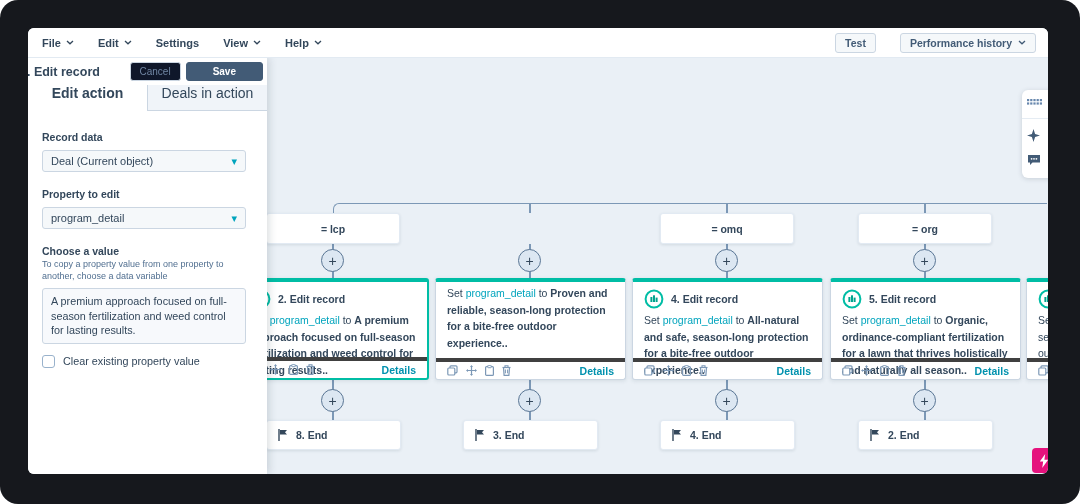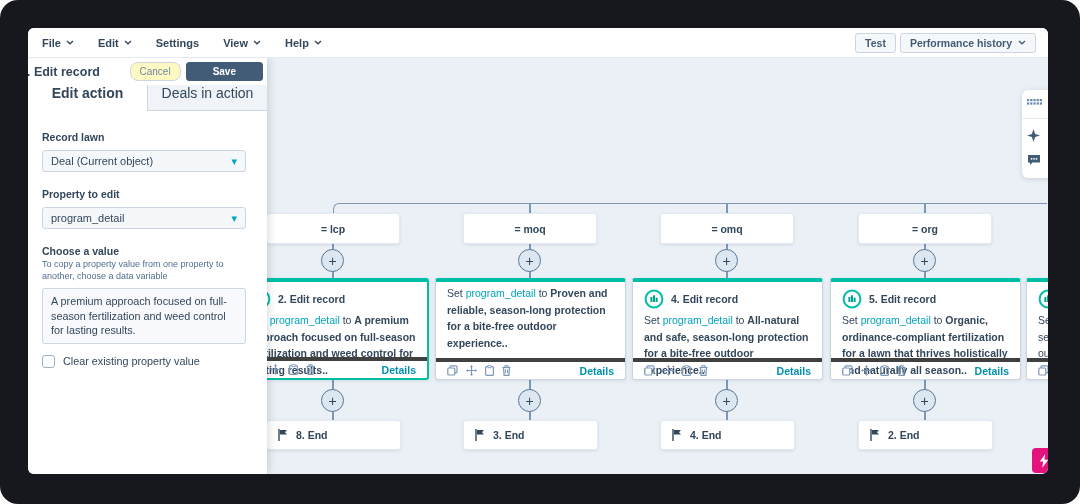--- a/index.html
+++ b/index.html
@@ -3,21 +3,21 @@
 <meta charset="utf-8">
 <style>
   * { margin:0; padding:0; box-sizing:border-box; }
   html,body { width:1080px; height:504px; background:#fff; font-family:"Liberation Sans", sans-serif; }
   .frame { position:absolute; left:0; top:0; width:1080px; height:504px; background:#16181d; border-radius:18px; overflow:hidden; }
   .window { position:absolute; left:28px; top:28px; width:1020px; height:446px; background:#eaf0f6; border-radius:6px; overflow:hidden; }
 
   
   .menubar { position:absolute; left:0; top:0; width:100%; height:30px; background:#fff; border-bottom:1px solid #e2eaf2; display:flex; align-items:center; padding:0 12px 0 14px; z-index:30; }
   .menu-item { display:flex; align-items:center; gap:5px; margin-right:24px; font-size:11px; font-weight:700; color:#33475b; cursor:default; }
-  .mb-right { margin-left:auto; display:flex; align-items:center; gap:4px; }
+  .mb-right { margin-left:auto; display:flex; align-items:center; gap:24px; }
   .btn-light { display:flex; align-items:center; gap:6px; height:20px; padding:0 9px; background:#f5f8fa; border:1px solid #cbd6e2; border-radius:3px; font-size:10.5px; font-weight:600; color:#425b76; }
 
   
   .canvas { position:absolute; left:0; top:30px; width:1020px; height:416px; }
   .hline { position:absolute; left:305px; top:145px; width:714px; height:12px; border-top:1.5px solid #7c98b6; border-left:1.5px solid #7c98b6; border-top-left-radius:6px; }
   .stub  { position:absolute; width:1.5px; background:#7c98b6; }
   .branch-box { position:absolute; top:155px; width:134px; height:31px; background:#fff; border:1px solid #e2eaf3; border-radius:3px; box-shadow:0 1px 3px rgba(45,62,80,.12); display:flex; align-items:center; justify-content:center; font-size:10.5px; font-weight:700; color:#33475b; }
   .plus { position:absolute; width:23px; height:23px; border-radius:50%; background:#dce7f2; border:1.5px solid #5a7694; color:#33475b; font-size:14px; font-weight:400; display:flex; align-items:center; justify-content:center; line-height:1; z-index:3; }
   .node-card { position:absolute; top:220px; width:191px; height:102px; background:#fff; border:1px solid #cbd6e2; border-top:4px solid #00bda5; border-radius:3px; box-shadow:0 1px 4px rgba(45,62,80,.12); z-index:2; }
   .card-sel { border:2px solid #00bda5; border-top-width:4px; }
@@ -34,21 +34,21 @@
   .r-toolbar { position:absolute; left:994px; top:32px; width:36px; height:88px; background:#fff; border-radius:6px; box-shadow:0 1px 5px rgba(45,62,80,.18); z-index:4; padding-top:9px; }
   .t-icon { width:100%; display:flex; justify-content:flex-start; padding-left:5px; margin-bottom:12px; }
   .t-div { width:100%; height:1px; background:#e5ecf3; margin:0 0 10px 0; }
   .copilot { position:absolute; left:1004px; top:390px; width:24px; height:25px; background:#e5127d; border-radius:4px; display:flex; align-items:center; justify-content:center; z-index:4; }
 
   
   .panel { position:absolute; left:0; top:30px; width:239px; height:416px; background:#fff; box-shadow:2px 0 8px rgba(45,62,80,.18); z-index:20; }
   .p-head { position:relative; height:27px; display:flex; align-items:center; }
   .p-title { font-size:12.5px; font-weight:700; color:#33475b; margin-left:-8px; white-space:nowrap; }
   .p-btns { position:absolute; right:4px; top:4px; display:flex; gap:5px; }
-  .btn-cancel { height:19px; padding:0 9px; background:#fef9c3; border:1px solid #cbd6e2; border-radius:8px; font-size:10px; color:#7086a3; display:flex; align-items:center; }
+  .btn-cancel { height:19px; padding:0 9px; background:#0f172a; border:1px solid #cbd6e2; border-radius:3px; font-size:10px; color:#7086a3; display:flex; align-items:center; }
   .btn-save { height:19px; padding:0 26px; background:#425b76; border:1px solid #425b76; border-radius:3px; font-size:10px; font-weight:700; color:#fff; display:flex; align-items:center; }
   .p-tabs { display:flex; height:26px; border-bottom:1px solid #cbd6e2; }
   .tab { flex:1; display:flex; justify-content:center; font-size:14px; color:#33475b; background:#f0f4f9; border-bottom:1px solid #cbd6e2; margin-bottom:-1px; border-left:1px solid #cbd6e2; }
   .tab:first-child { border-left:none; }
   .tab.active { background:#fff; border-bottom:1px solid #fff; font-weight:600; }
   .p-body { padding:20px 14px 0 14px; }
   .f-label { font-size:10.5px; font-weight:700; color:#33475b; margin-bottom:7px; }
   .select { width:204px; height:22px; background:#f5f8fa; border:1px solid #cbd6e2; border-radius:3px; display:flex; align-items:center; padding:0 8px; font-size:11px; color:#33475b; margin-bottom:16px; }
   .caret { margin-left:auto; color:#00a4bd; font-size:11px; line-height:1; }
   .cv-label { font-size:10.5px; font-weight:700; color:#33475b; margin-bottom:2px; }
@@ -154,23 +154,20 @@
       <div class="end-box" style="left:238px;">
         <svg width="10" height="12">
             <path d="M1 0 V12" stroke="#33475b" stroke-width="1.4"></path>
             <path d="M2 1 H9 L7 3.2 L9 5.4 H2 Z" fill="#33475b"></path>
           </svg>
         <span>8. End</span>
       </div>
 
       <div class="stub" style="left:501px; top:186px; height:34px;"></div>
       <div class="stub" style="left:501px; top:322px; height:40px;"></div>
-      <div class="branch-box" style="left:435px;">
-          <span>= moq</span>
-        </div>
       <div class="plus" style="left:490px; top:191px;">+</div>
       <div class="plus" style="left:490px; top:331px;">+</div>
       <div class="node-card" style="left:407px;">
         <div class="card-body"><span>Set</span> <span class="prop">program_detail</span> <span>to</span> <span class="desc">Proven and reliable, season-long protection for a bite-free outdoor experience..</span></div>
         <div class="card-foot">
           <div class="foot-icons">
             <svg width="11" height="11">
                 <rect x="3" y="0.8" width="7" height="7" rx="1" fill="none" stroke="#7c98b6" stroke-width="1.2"></rect>
                 <rect x="0.8" y="3" width="7" height="7" rx="1" fill="#fff" stroke="#7c98b6" stroke-width="1.2"></rect>
               </svg>
@@ -380,21 +377,21 @@
       </div>
       <div class="p-tabs">
         <div class="tab active">
             <span>Edit action</span>
           </div>
         <div class="tab">
             <span>Deals in action</span>
           </div>
       </div>
       <div class="p-body">
-        <div class="f-label">Record lawn</div>
+        <div class="f-label">Record data</div>
         <div class="select">
           <span>Deal (Current object)</span>
           <span class="caret">▾</span>
         </div>
         <div class="f-label">Property to edit</div>
         <div class="select">
           <span>program_detail</span>
           <span class="caret">▾</span>
         </div>
         <div class="cv-label">Choose a value</div>

